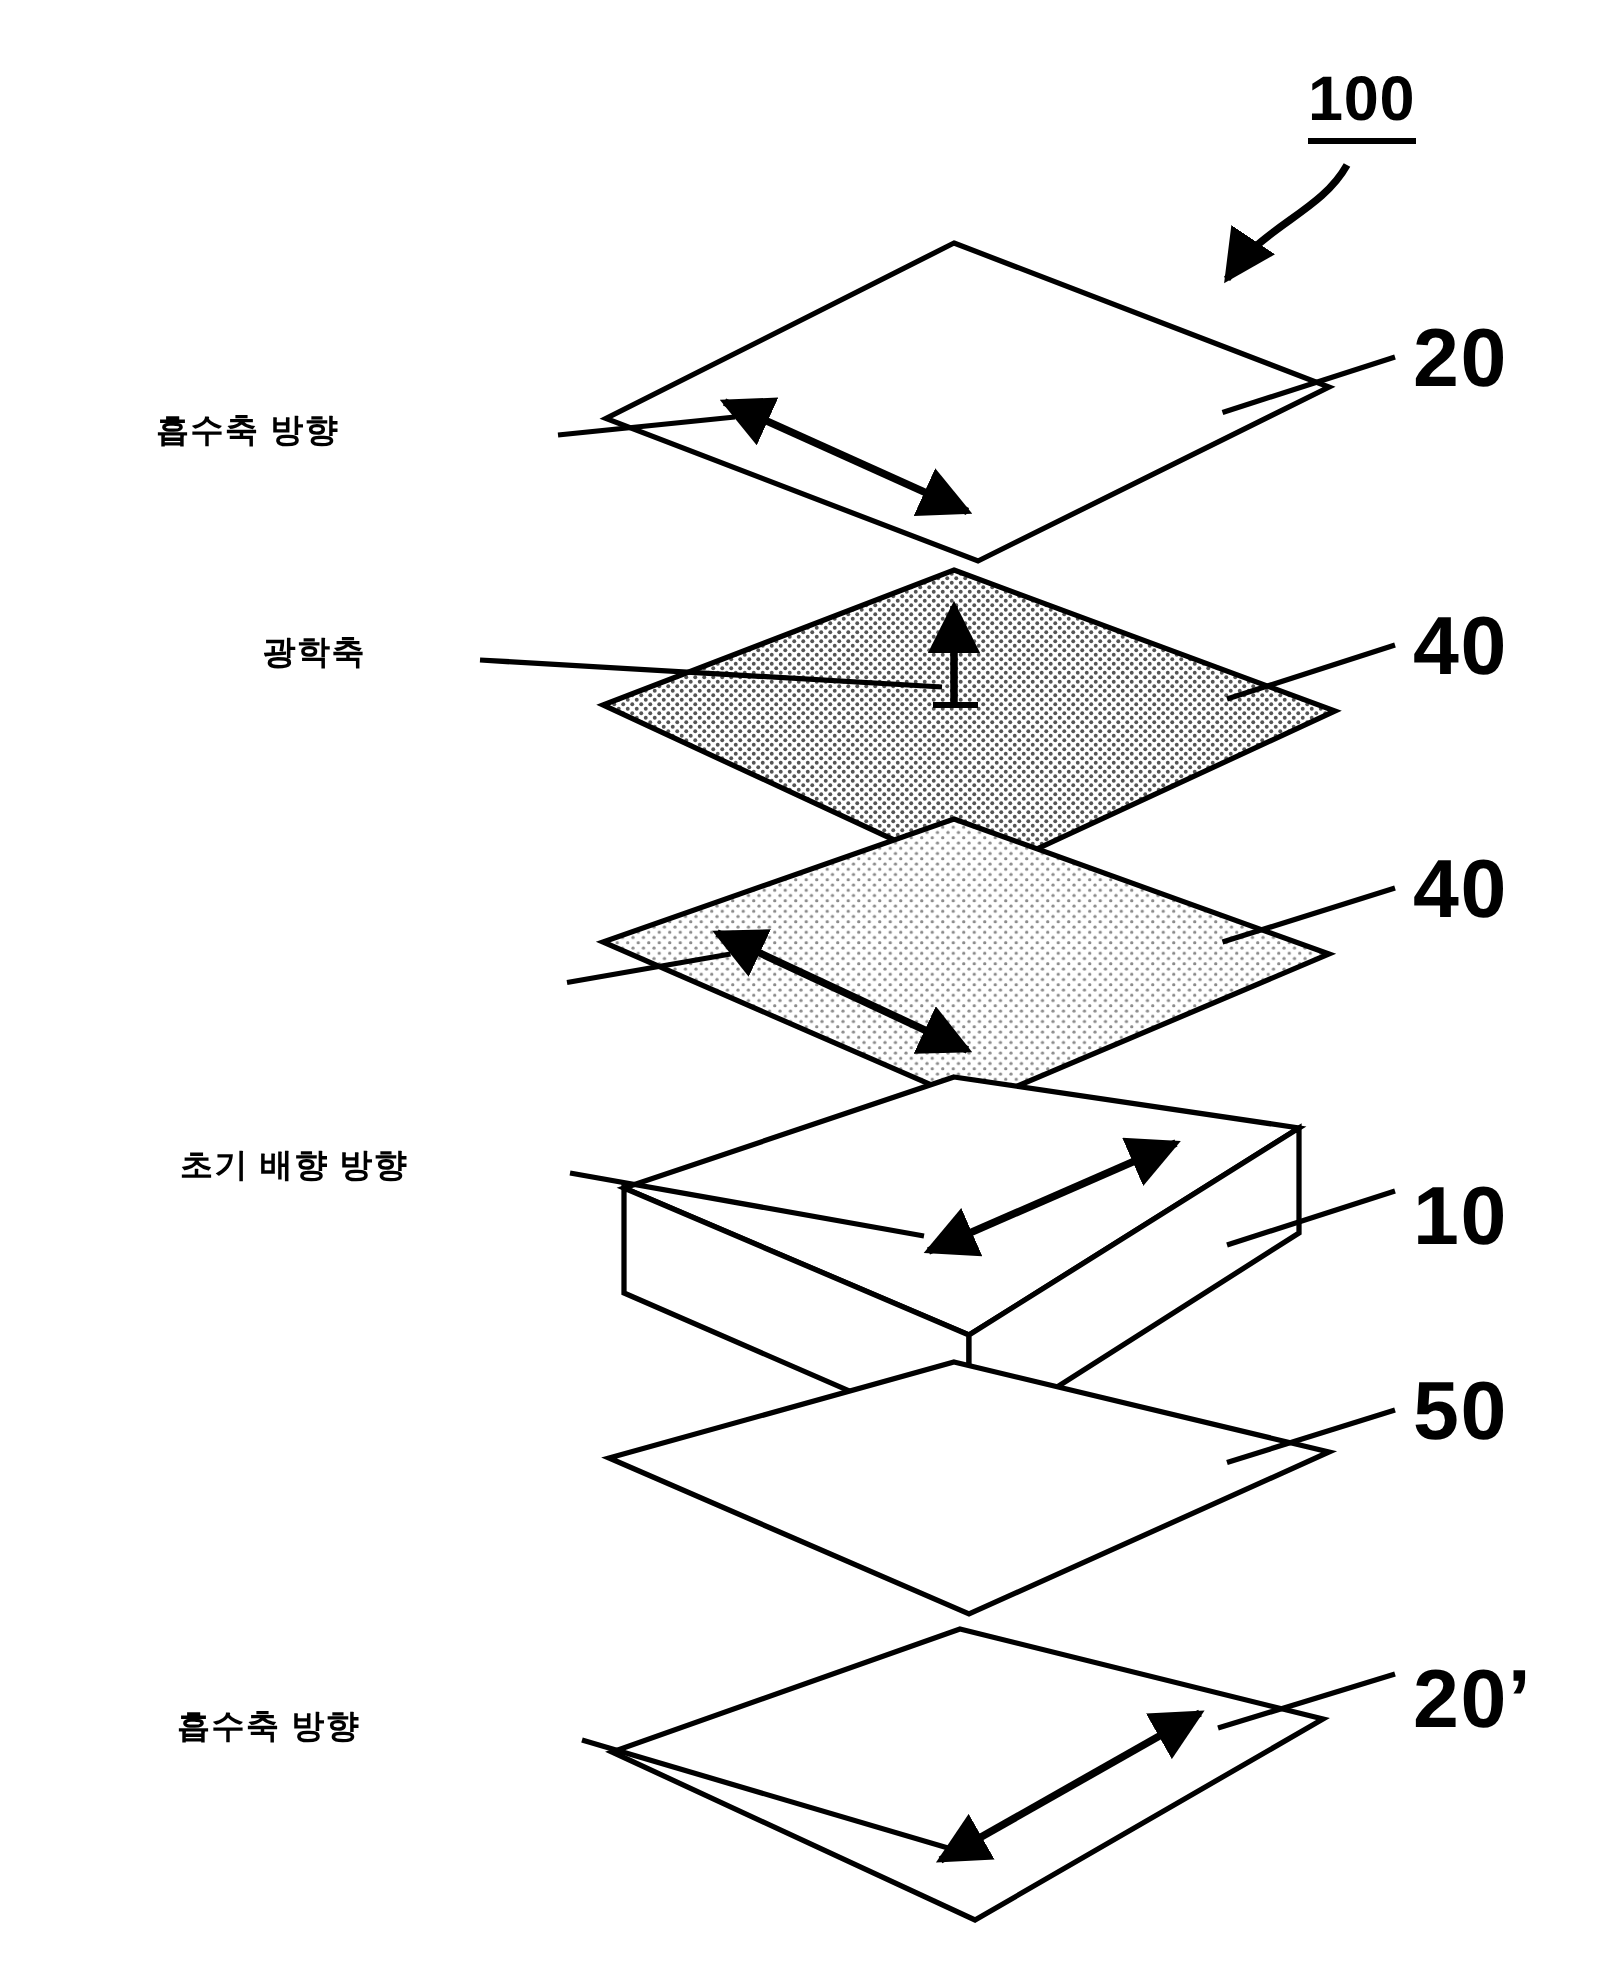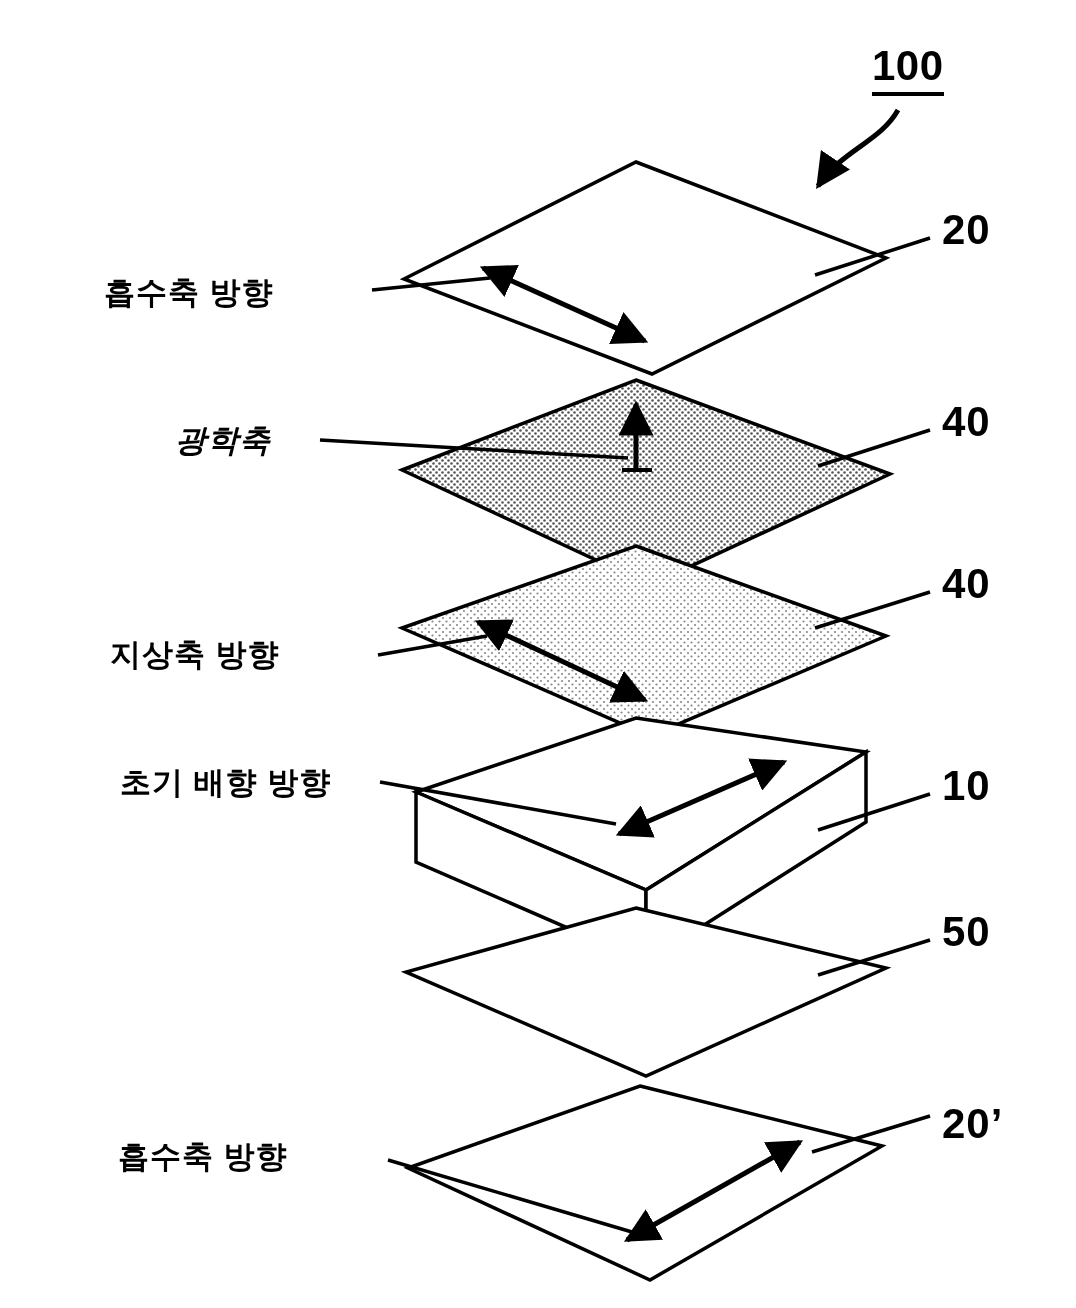--- a/index.html
+++ b/index.html
@@ -25,25 +25,25 @@
     left: 0;
   }
   .lbl {
     position: absolute;
     font-family: "Liberation Sans", sans-serif;
     font-weight: bold;
     white-space: nowrap;
     letter-spacing: 0.5px;
   }
   .ko {
-    font-size: 31px;
+    font-size: 22px;
     letter-spacing: 1px;
   }
   .num {
-    font-size: 42px;
+    font-size: 55px;
     letter-spacing: 1px;
   }
   .fignum {
     font-size: 42px;
     border-bottom: 4px solid #000;
     padding-bottom: 2px;
   }
 </style>
 </head>
 <body>
@@ -123,25 +123,24 @@
     </g>
 
     <g>
       <path d="M 898 110 C 880 142 842 150 818 186" fill="none" stroke="#000" stroke-width="5" marker-end="url(#arrowEnd)"></path>
     </g>
   </svg>
 
   <div class="lbl fignum" style="left:872px; top:42px;">100</div>
 
   <div class="lbl ko" style="left:104px; top:272px;">흡수축 방향</div>
-  <div class="lbl ko" style="left:175px; top:420px;font-style:italic;">광학축</div>
-  <div class="lbl ko" style="left:110px; top:634px;">지상축 방향</div>
+  <div class="lbl ko" style="left:175px; top:420px;">광학축</div>
   <div class="lbl ko" style="left:96px; top:762px;margin-left:24px;">초기 배향 방향</div>
   <div class="lbl ko" style="left:118px; top:1136px;">흡수축 방향</div>
 
   <div class="lbl num" style="left:942px; top:206px;">20</div>
   <div class="lbl num" style="left:942px; top:398px;">40</div>
   <div class="lbl num" style="left:942px; top:560px;text-align:right;">40</div>
-  <div class="lbl num" style="left:942px; top:762px;">10</div>
+  <div class="lbl num" style="left:942px; top:778px;">10</div>
   <div class="lbl num" style="left:942px; top:908px;text-align:center;">50</div>
   <div class="lbl num" style="left:942px; top:1100px;">20’</div>
 
 </div>
 
 </body></html>

